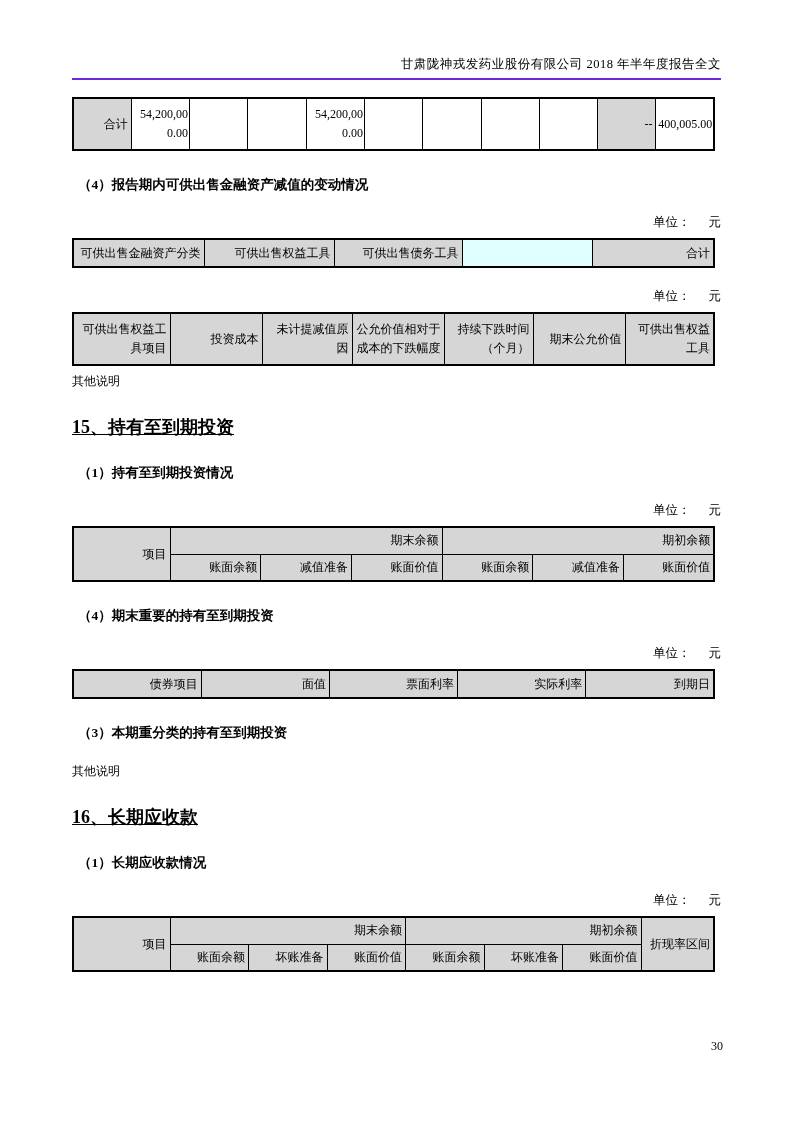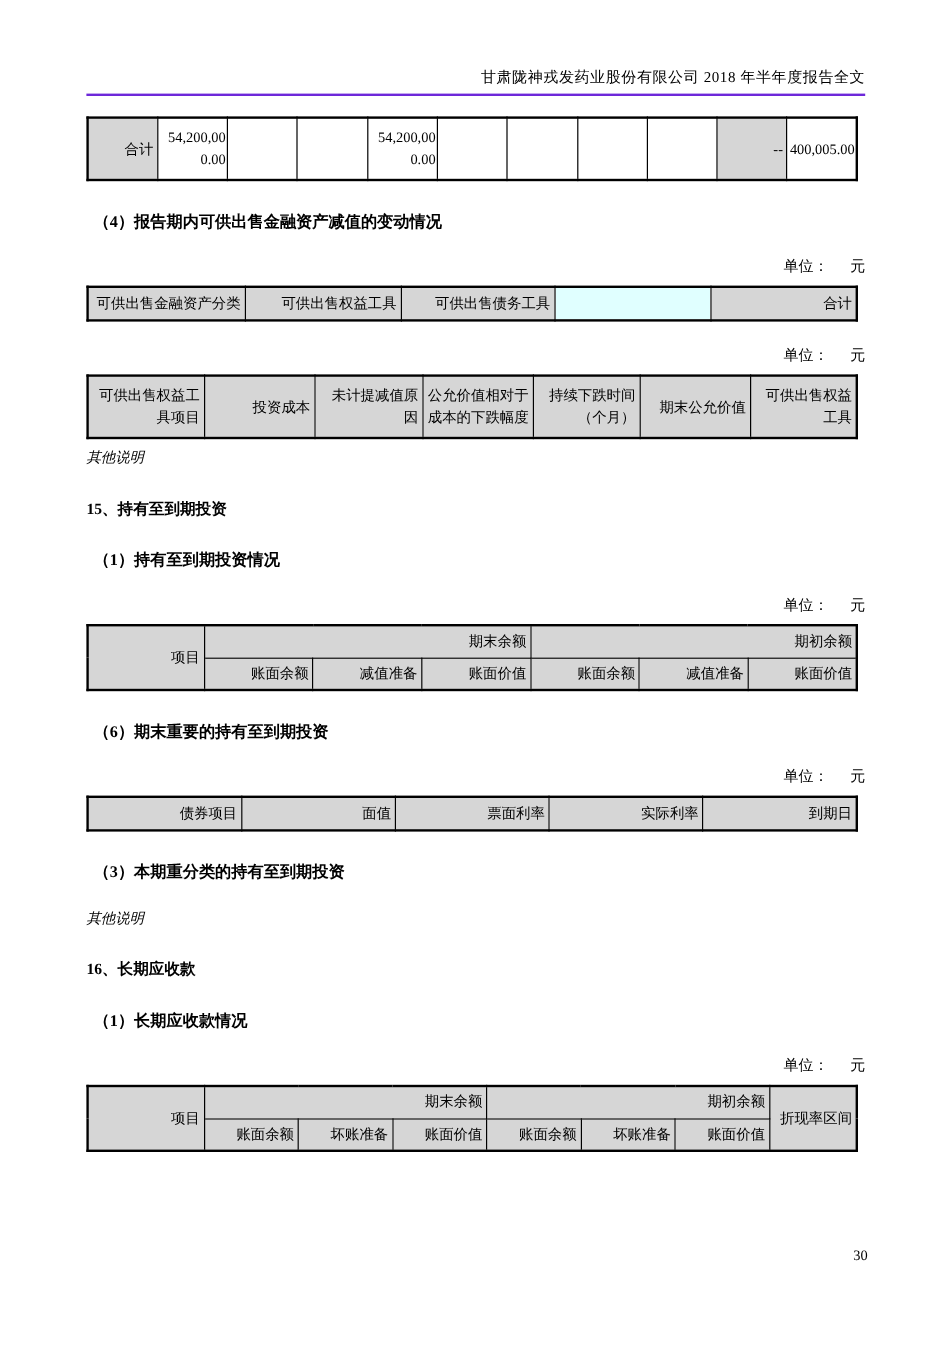--- a/index.html
+++ b/index.html
@@ -42,35 +42,36 @@
 
   .summary-table { margin-top: 17px; }
   .summary-table td, .summary-table th { height: 52px; }
   .num-cell { text-align: right; word-break: break-all; padding: 2px 1px; }
 
   .h-sub {
     font-size: 13.5px; font-weight: bold;
     margin: 25px 0 0 6px;
   }
   .h-main {
-    font-size: 13px; font-weight: bold;
+    font-size: 18px; font-weight: bold;
     margin: 25px 0 0 0;
+    text-decoration: underline;
   }
   .unit-line {
     margin-top: 20px; margin-bottom: 7px;
     text-align: right;
     font-size: 12.5px;
   }
   .unit-line .unit-label { margin-right: 18px; text-align: right; }
 
   .row-h28 td, .row-h28 th { height: 28px; }
   .row-h52 td, .row-h52 th { height: 52px; }
   .row-h27 td, .row-h27 th { height: 27px; }
 
-  .other-note { margin-top: 7px; font-size: 12px; font-style: italic; }
+  .other-note { margin-top: 7px; font-size: 12px; }
   .other-note.spaced { margin-top: 21px; }
 
   .page-number {
     position: absolute;
     right: 70px; top: 1039px;
     font-size: 12px;
   }
 </style>
 </head>
 <body>
@@ -186,21 +187,21 @@
       <th>账面余额</th>
       <th>减值准备</th>
       <th>账面价值</th>
       <th>账面余额</th>
       <th>减值准备</th>
       <th>账面价值</th>
     </tr>
   </tbody>
     </table>
 
-  <div class="h-sub">（6）期末重要的持有至到期投资</div>
+  <div class="h-sub">（4）期末重要的持有至到期投资</div>
   <div class="unit-line">
     <span class="unit-label">单位：</span><span>元</span>
   </div>
   <table class="row-h28">
     <colgroup>
       <col style="width:128.2px">
         <col style="width:128.2px">
         <col style="width:128.2px">
         <col style="width:128.2px">
         <col style="width:128.2px">

